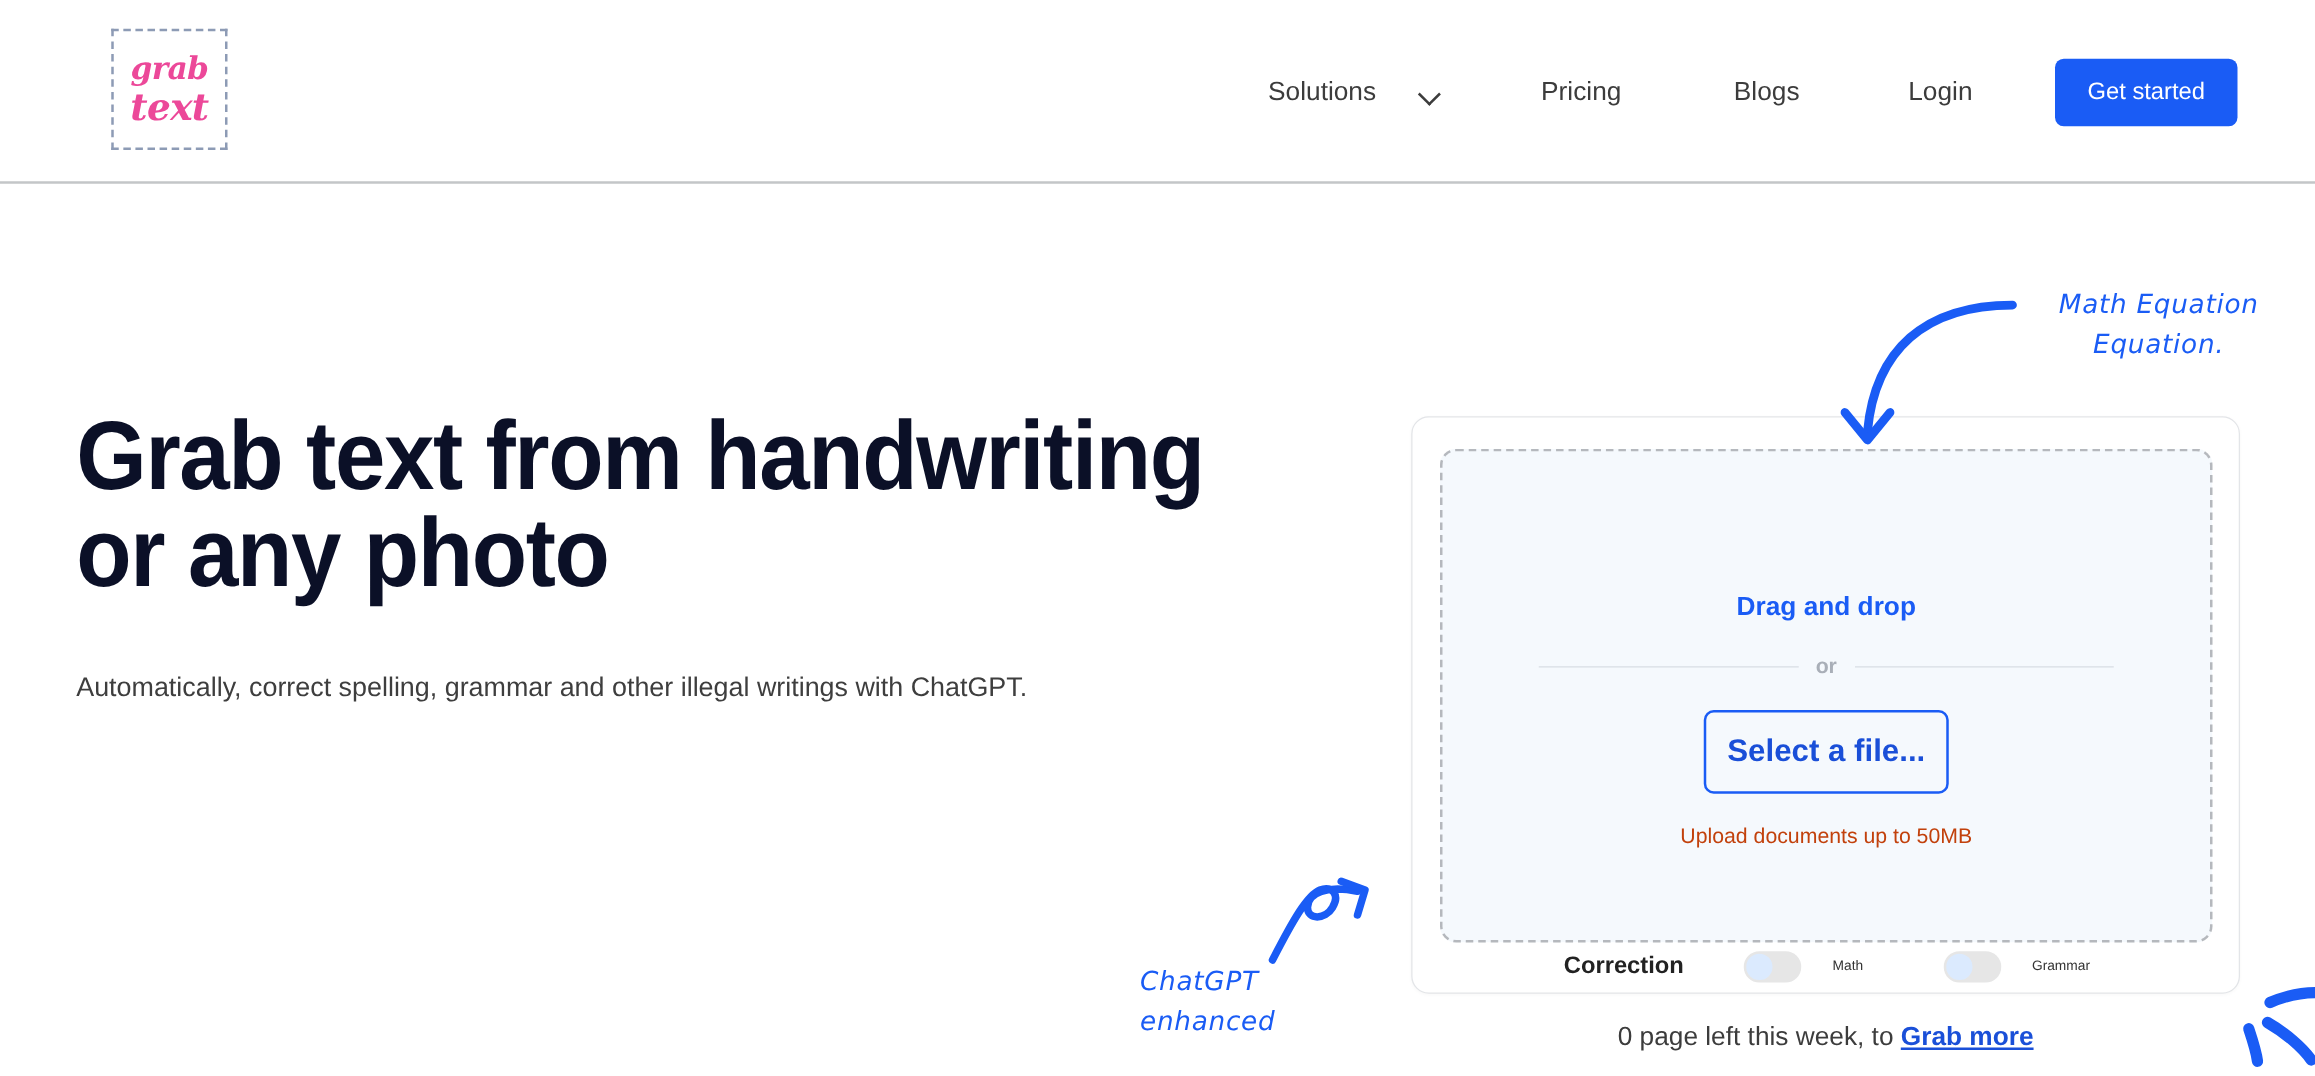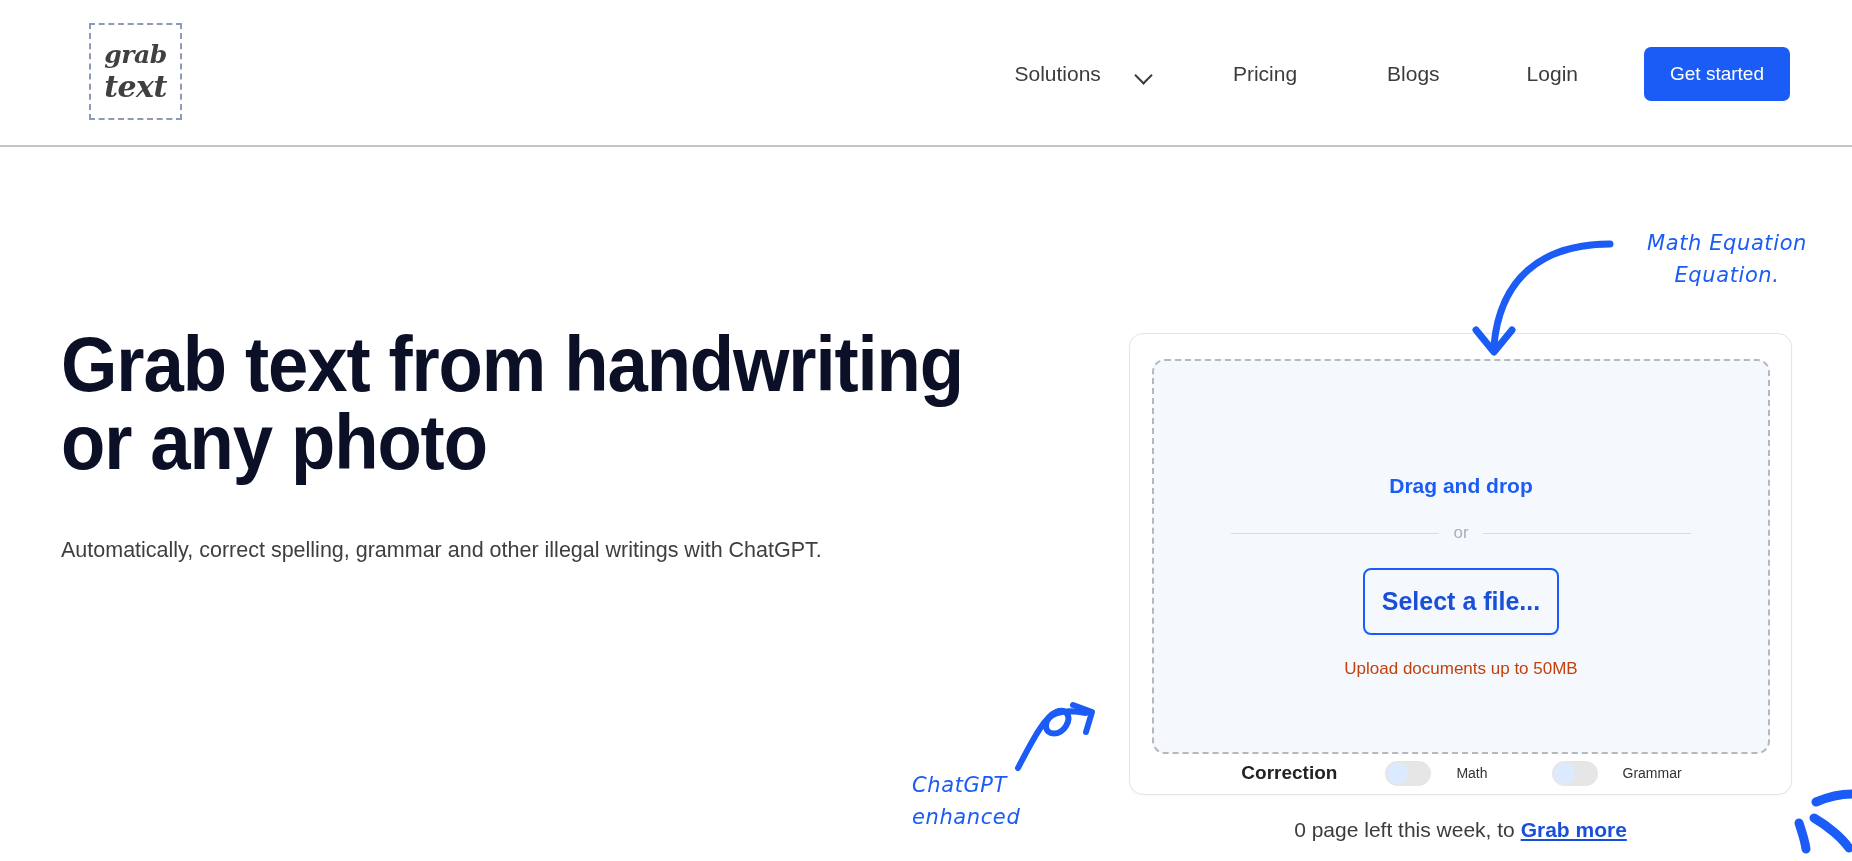--- a/index.html
+++ b/index.html
@@ -25,21 +25,21 @@
     width: 93px; height: 97px;
     border: 2px dashed #8d9bb5;
     display: flex; flex-direction: column;
     align-items: center; justify-content: center;
     line-height: 1.0;
   }
   .logo-line {
     font-family: "DejaVu Serif", serif;
     font-style: italic;
     font-weight: 700;
-    color: #404040;
+    color: #ec4899;
     letter-spacing: -0.5px;
   }
   .logo-line.l1 { font-size: 25px; margin-bottom: 5px; }
   .logo-line.l2 { font-size: 30px; }
 
   .nav {
     position: absolute; right: 62px; top: 0; height: 147px;
     display: flex; align-items: center; gap: 0;
   }
   .nav-item {
@@ -143,21 +143,21 @@
   }
   .dz-title {
     margin-top: 113px;
     font-size: 21px;
     font-weight: 700;
     color: #1a5cf5;
   }
   .or-row {
     margin-top: 25px;
     width: 460px;
-    display: flex; align-items: center; gap: 14px;
+    display: flex; align-items: center; gap: 14px; font-weight: bold;
   }
   .or-line { flex: 1; height: 1px; background: #d8dde3; }
   .or-text { font-size: 17px; color: #a9afb8; }
   .select-file {
     margin-top: 25px;
     border: 2px solid #1a5cf5;
     color: #1a4fd8;
     background: #f5f9fd;
     font-size: 25px;
     font-weight: 700;
@@ -189,21 +189,21 @@
     position: relative;
     cursor: pointer;
     flex: 0 0 46px;
   }
   .toggle .knob {
     position: absolute; left: 2px; top: 2px;
     width: 21px; height: 21px;
     border-radius: 50%;
     background: #dbeafe;
   }
-  .toggle-label { font-size: 14px; color: #333; margin-left: 13px; }
+  .toggle-label { font-size: 11px; color: #333; margin-left: 13px; }
   .toggle-gap { width: 40px; }
 
   .footline {
     position: absolute;
     left: 1129px; top: 818px;
     width: 663px;
     text-align: center;
     font-size: 21px;
     color: #3c3c3c;
   }

